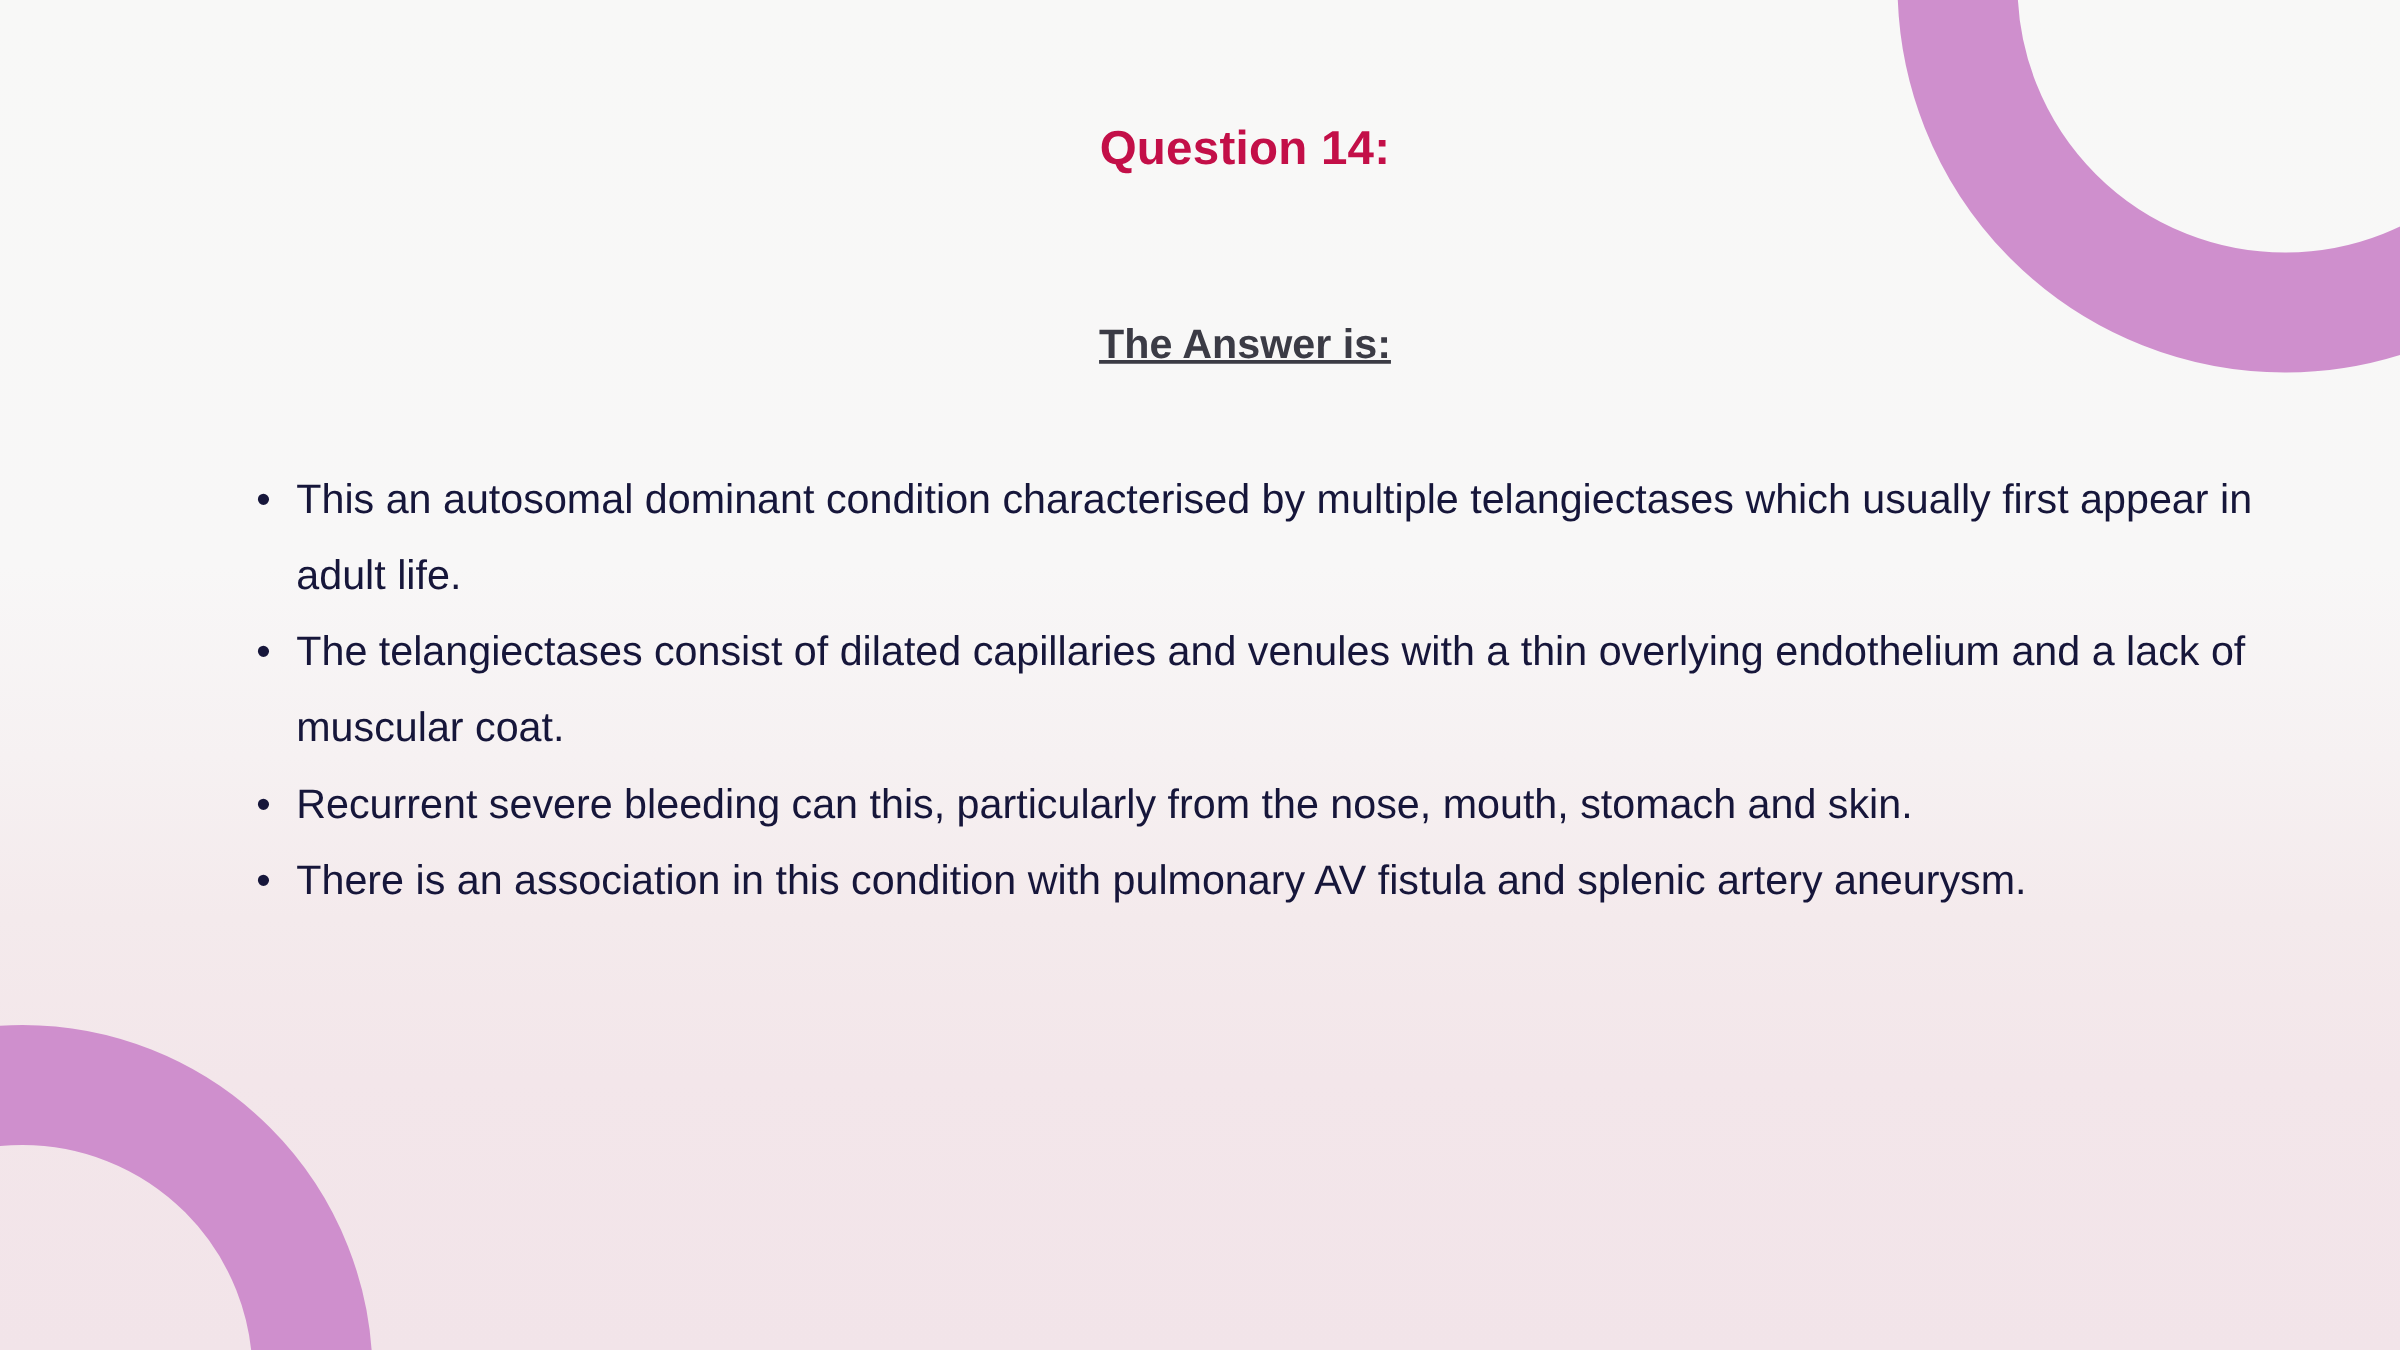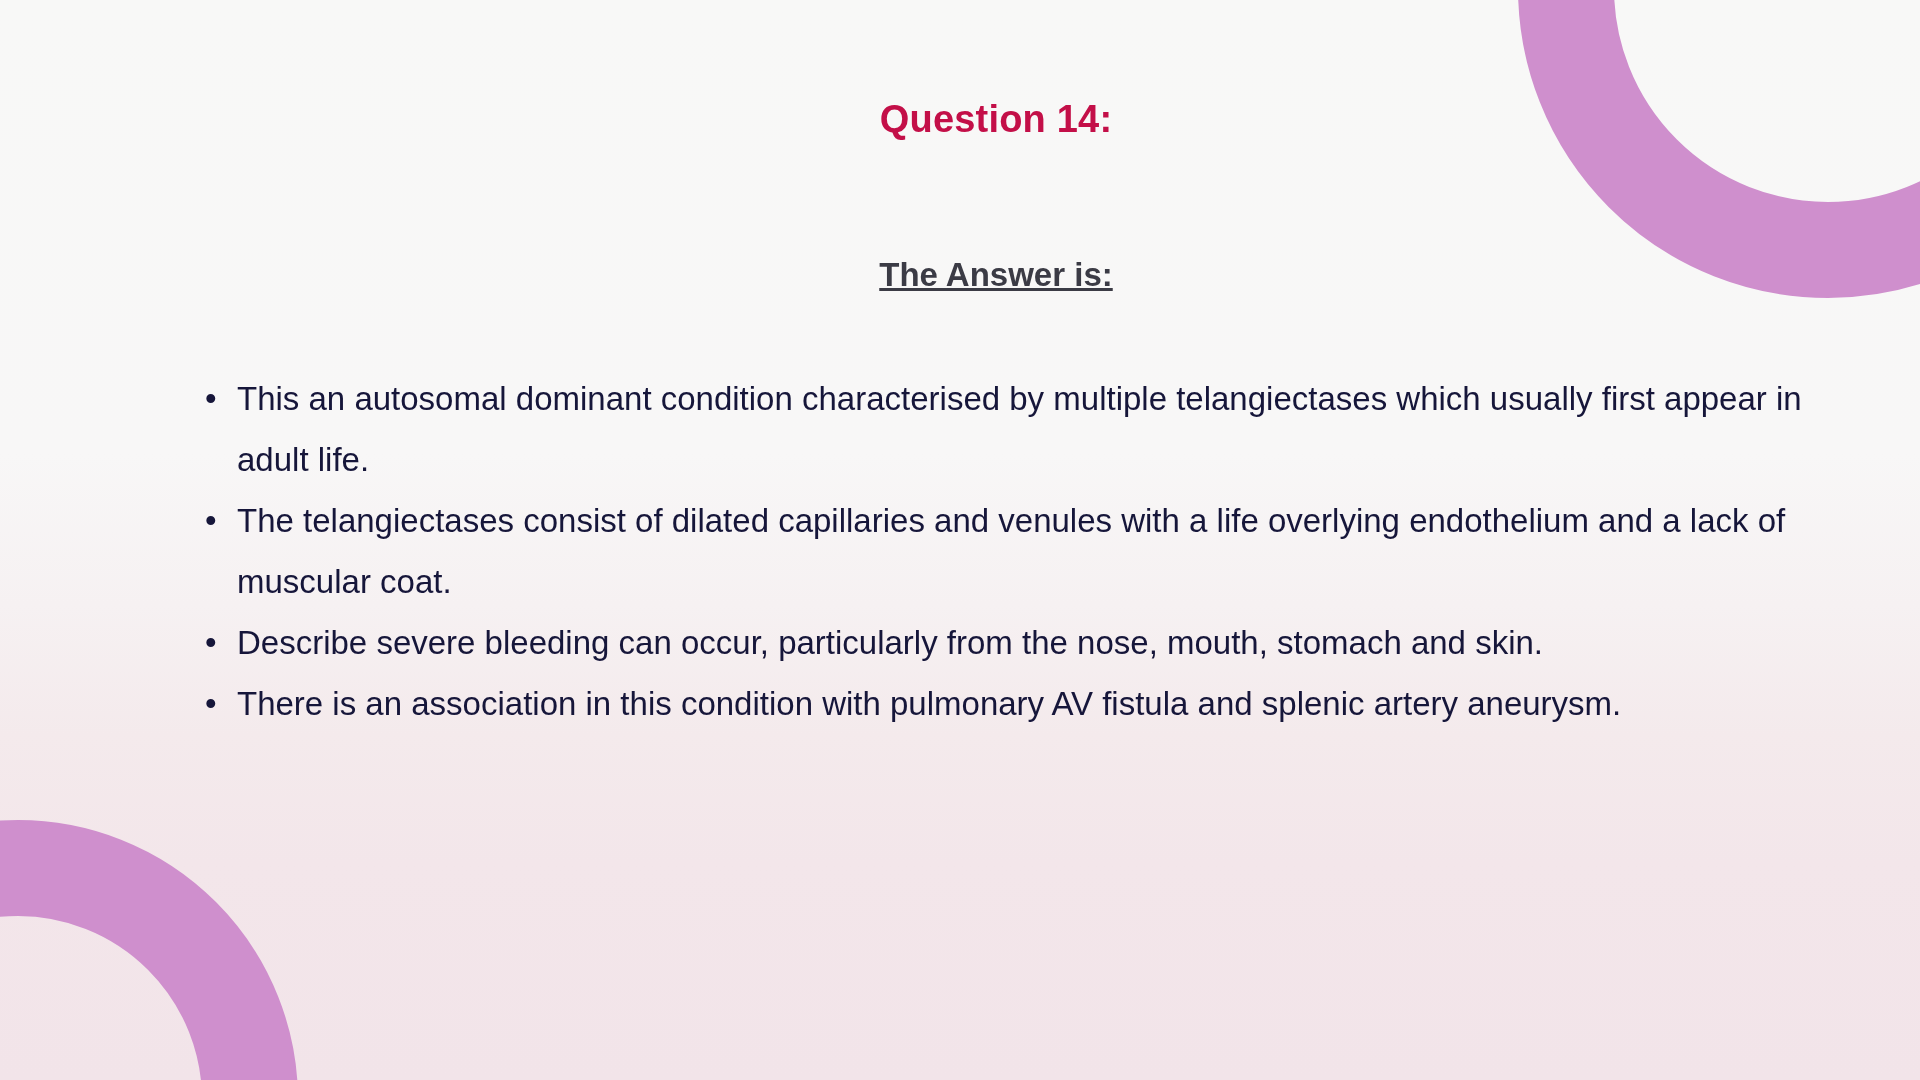--- a/index.html
+++ b/index.html
@@ -143,25 +143,25 @@
 
     <div class="answer-label">The Answer is:</div>
 
     <ul class="bullet-list">
       <li class="bullet-item">
         <span class="bullet-dot">•</span>
         <span class="bullet-text">This an autosomal dominant condition characterised by multiple telangiectases which usually first appear in adult life.</span>
       </li>
       <li class="bullet-item">
         <span class="bullet-dot">•</span>
-        <span class="bullet-text">The telangiectases consist of dilated capillaries and venules with a life overlying endothelium and a lack of muscular coat.</span>
+        <span class="bullet-text">The telangiectases consist of dilated capillaries and venules with a thin overlying endothelium and a lack of muscular coat.</span>
       </li>
       <li class="bullet-item">
         <span class="bullet-dot">•</span>
-        <span class="bullet-text">Describe severe bleeding can occur, particularly from the nose, mouth, stomach and skin.</span>
+        <span class="bullet-text">Recurrent severe bleeding can this, particularly from the nose, mouth, stomach and skin.</span>
       </li>
       <li class="bullet-item">
         <span class="bullet-dot">•</span>
         <span class="bullet-text">There is an association in this condition with pulmonary AV fistula and splenic artery aneurysm.</span>
       </li>
     </ul>
 
   </div>
 </div>
 

